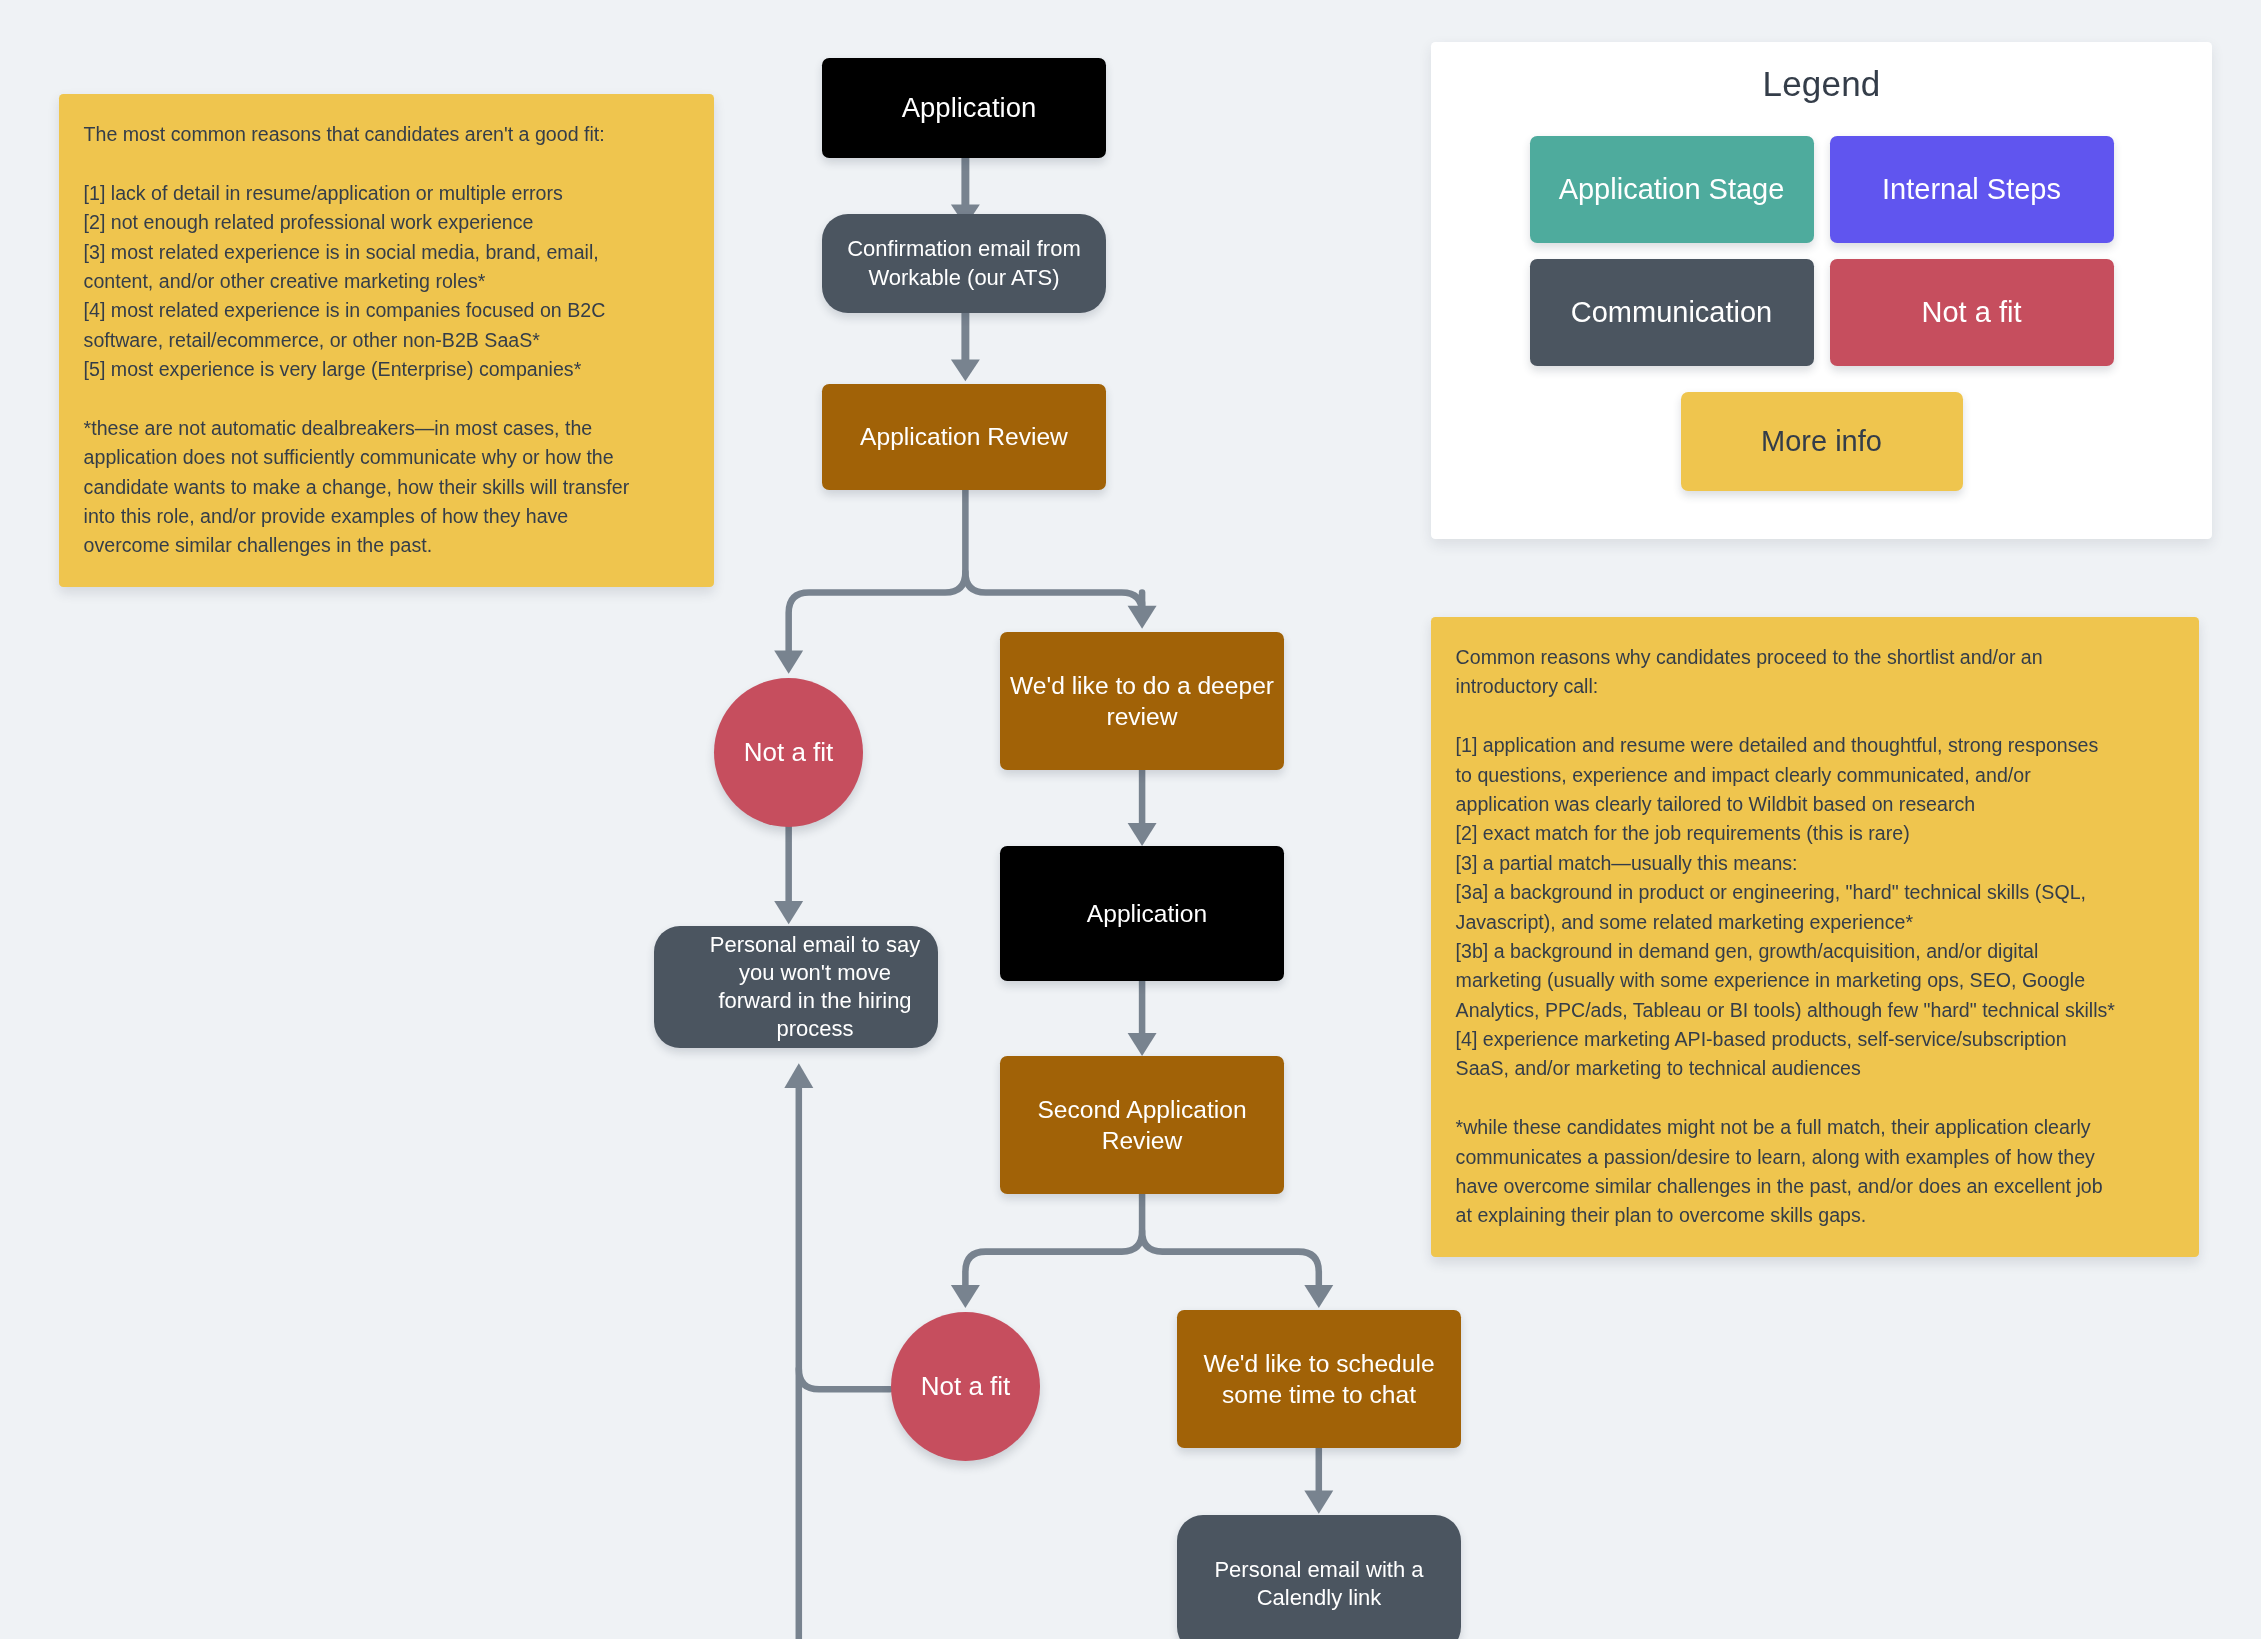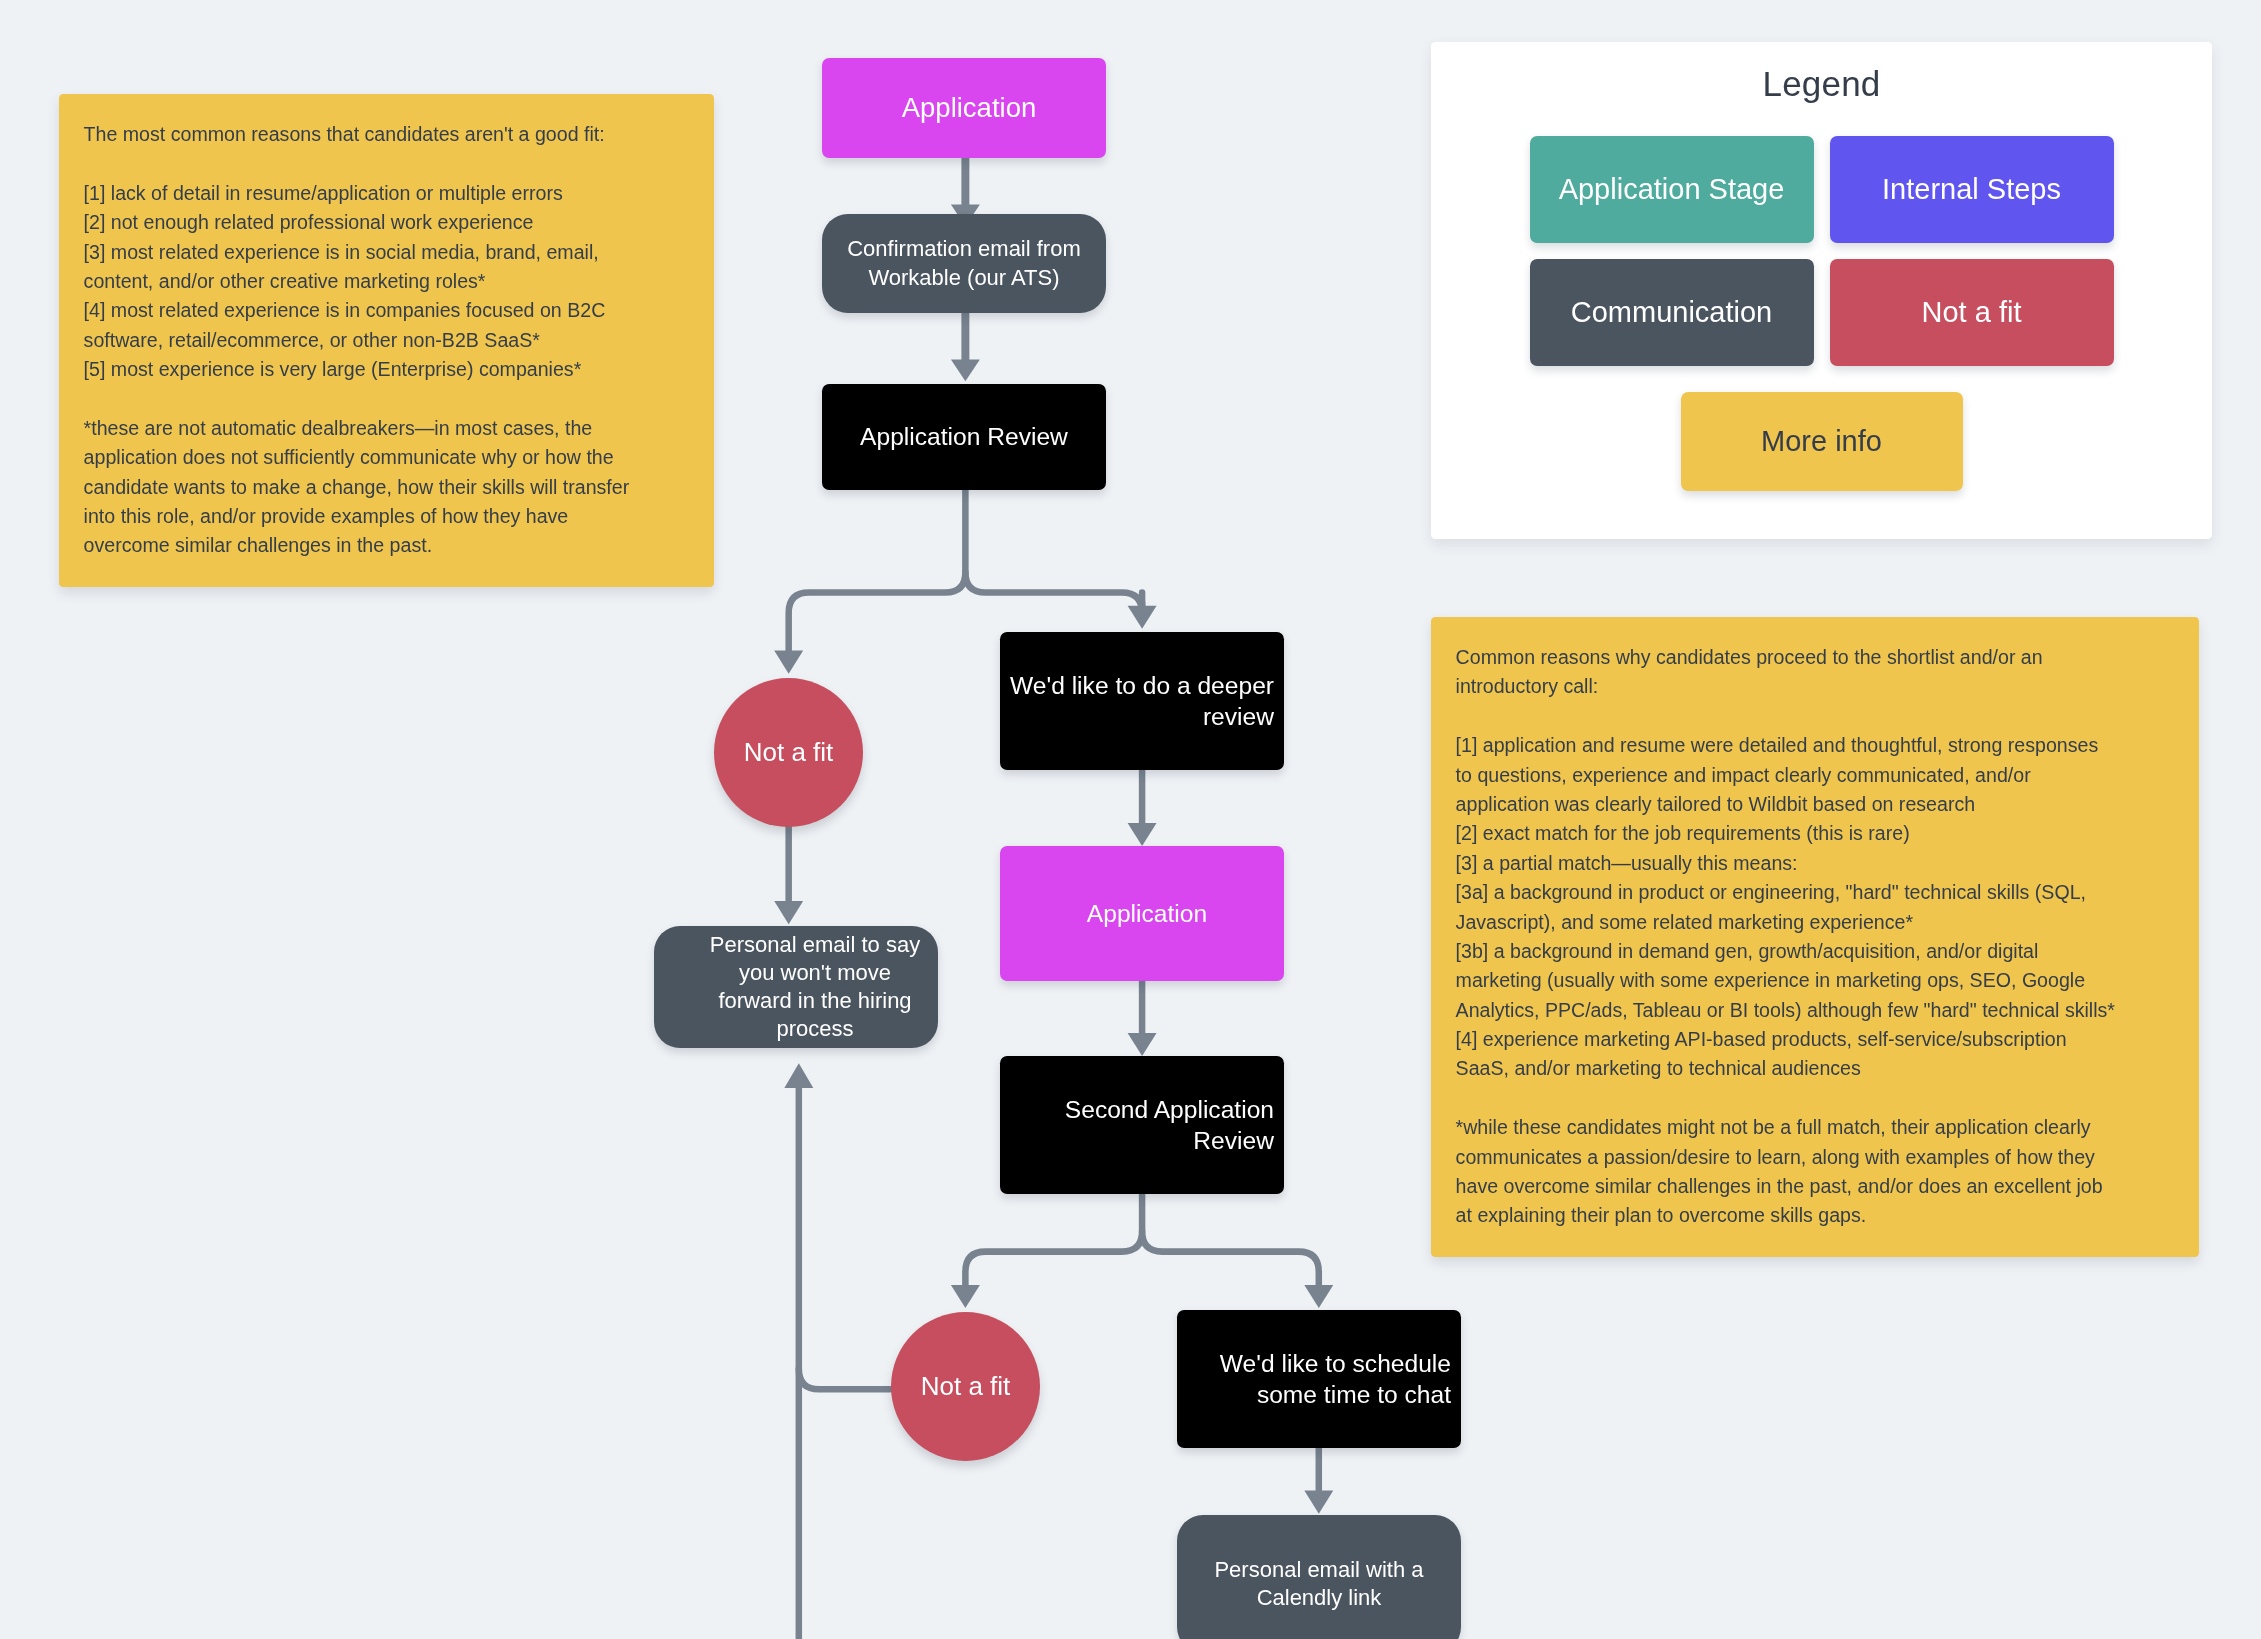--- a/index.html
+++ b/index.html
@@ -29,22 +29,22 @@
     border-radius: 7.2px;
     display: flex;
     align-items: center;
     justify-content: center;
     text-align: center;
     color: #ffffff;
     box-shadow: 0 4.3px 8.7px rgba(40,50,66,0.16);
     padding: 5.8px 10px;
     line-height: 1.28;
   }
-  .node.stage   { background: #d946ef; padding-left: 20px; }
-  .node.internal{ background: #000000; text-align: right; }
+  .node.stage   { background: #000000; padding-left: 20px; }
+  .node.internal{ background: #a16207; }
   .node.comm    { background: #4b5560; }
 
   .node.big  { font-size: 27.5px; }
   .node.mid  { font-size: 24.6px; }
   .node.small{ font-size: 22px; border-radius: 26px; }
 
   .circle {
     position: absolute;
     border-radius: 50%;
     background: #c64e5e;

